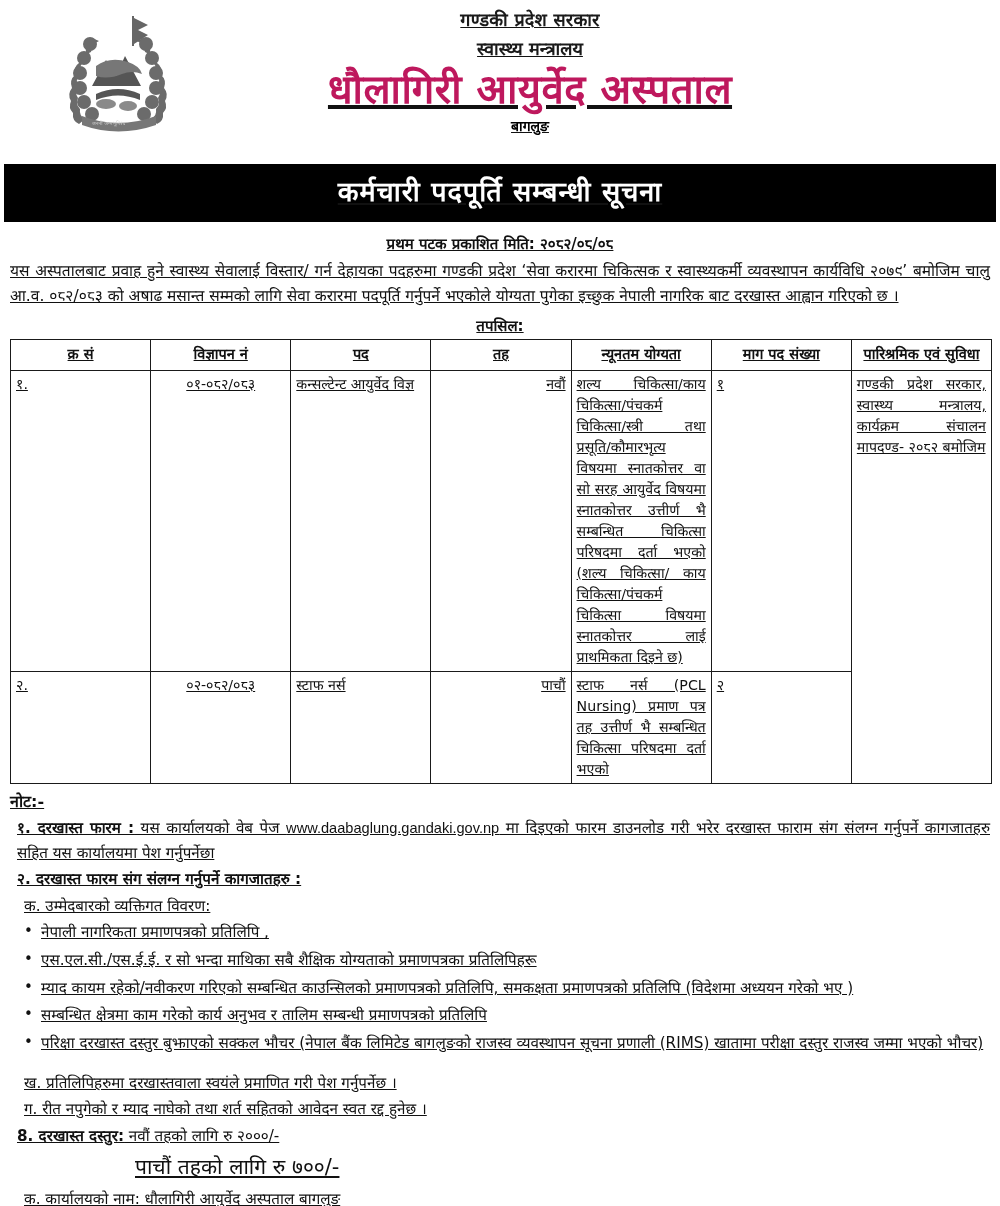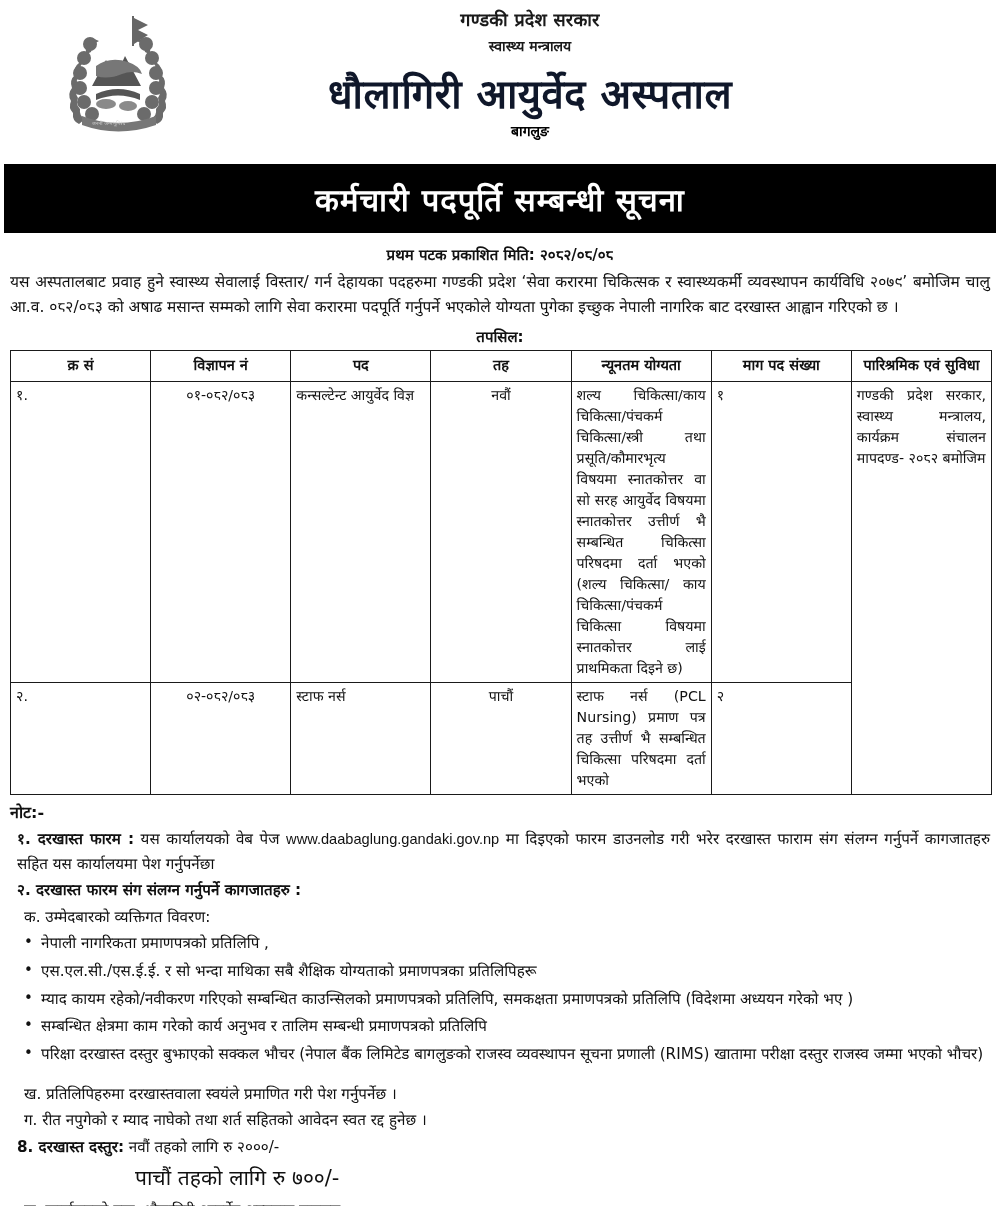--- a/index.html
+++ b/index.html
@@ -14,20 +14,21 @@
     font-family: "DejaVu Sans", "Liberation Sans", sans-serif;
     color: #111111;
     position: relative;
     overflow: hidden;
   }
   .page {
     width: 1000px;
     height: 1141px;
     position: relative;
     box-sizing: border-box;
+    text-decoration: underline;
   }
 
   
   .header {
     position: relative;
     height: 160px;
     padding-top: 6px;
     box-sizing: border-box;
   }
   .emblem {
@@ -42,50 +43,50 @@
     padding-left: 60px;
   }
   .gov-line {
     font-size: 18px;
     font-weight: bold;
     letter-spacing: 0.2px;
     line-height: 1.5;
     color: #1a1a1a;
   }
   .ministry-line {
-    font-size: 14px;
+    font-size: 18px;
     font-weight: bold;
     line-height: 1.6;
     margin-top: 2px;
     color: #1a1a1a;
   }
   .hospital-name {
     font-size: 40px;
     font-weight: bold;
     line-height: 1.25;
-    margin-top: 12px;
+    margin-top: 0;
     letter-spacing: 0.5px;
-    color: #0f172a;
+    color: #be185d;
   }
   .district-line {
     font-size: 14px;
     font-weight: bold;
     margin-top: 2px;
     color: #000000;
   }
 
   
   .banner {
     background: #000000;
     color: #ffffff;
     text-align: center;
-    font-size: 31px;
+    font-size: 27px;
     font-weight: bold;
     letter-spacing: 1px;
-    padding: 14px 0 13px 0;
+    padding: 8px 0 13px 0;
     margin: 4px 4px 0 4px;
   }
 
   
   .content {
     padding: 0 10px;
     box-sizing: border-box;
   }
   .pub-date {
     text-align: center;
@@ -125,21 +126,21 @@
   table.vac th {
     text-align: center;
     font-weight: bold;
     vertical-align: middle;
     padding: 4px 3px;
     font-size: 14.5px;
   }
   td.c-sn      { width: 52px;  text-align: left; }
   td.c-adv     { width: 88px;  text-align: center; }
   td.c-post    { width: 88px;  text-align: left; }
-  td.c-level   { width: 50px;  text-align: center; }
+  td.c-level   { width: 50px;  text-align: right; }
   td.c-qual    { width: 462px; text-align: justify; text-justify: inter-word; }
   td.c-num     { width: 95px;  text-align: left; }
   td.c-salary  { width: 147px; text-align: justify; text-justify: inter-word; }
 
   
   .note-head {
     font-size: 16px;
     font-weight: bold;
     margin: 6px 0 4px 0;
   }

